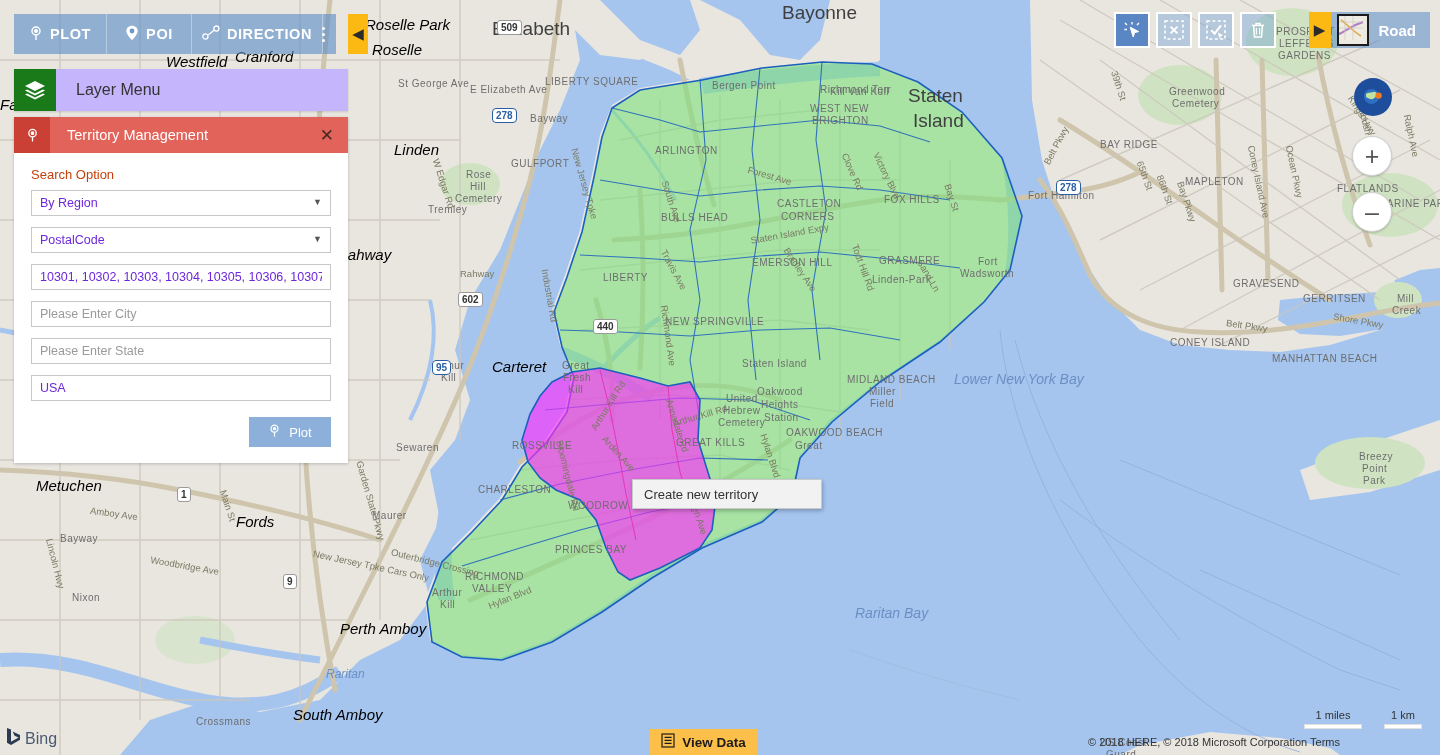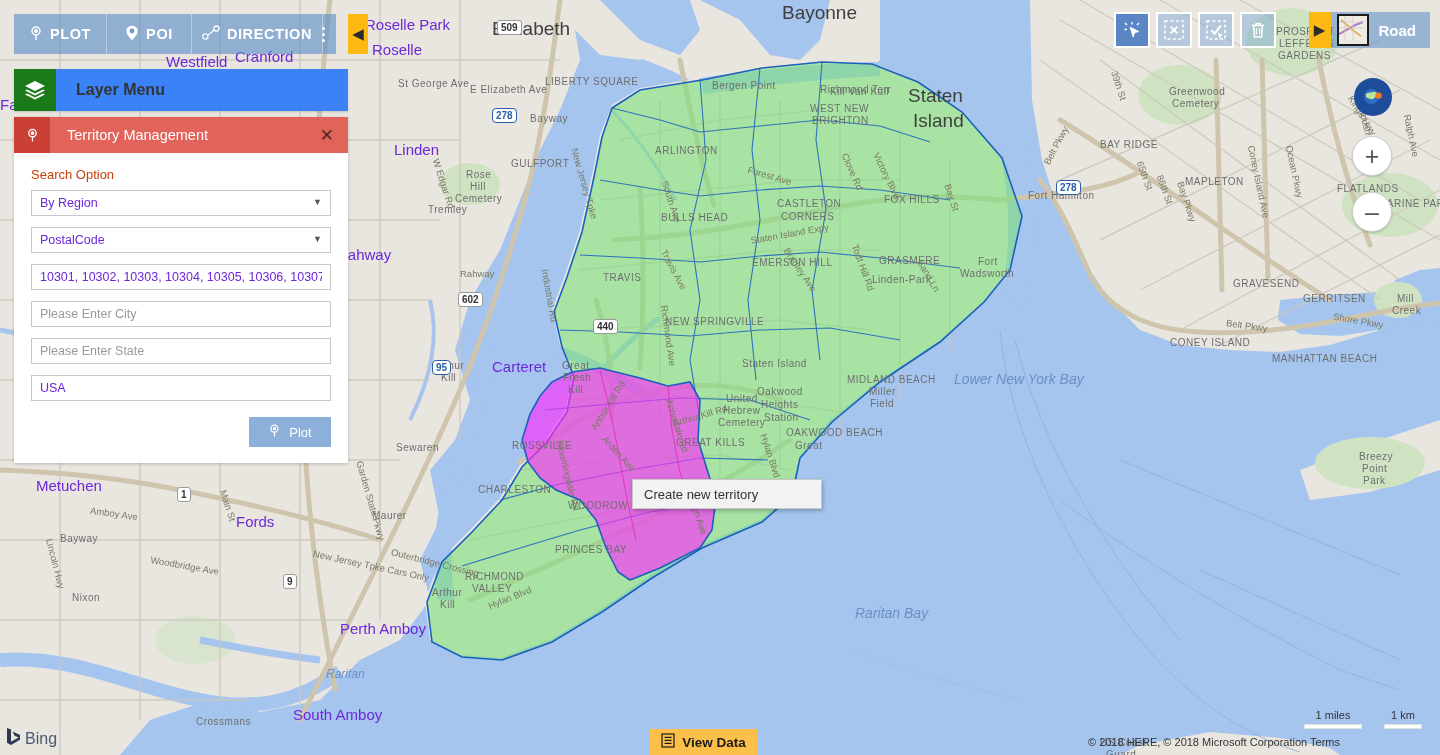--- a/index.html
+++ b/index.html
@@ -21,21 +21,21 @@
   #map-canvas { position:absolute; inset:0; }
   .map-svg { position:absolute; inset:0; width:1440px; height:755px; display:block; }
 
   .maplabel {
     position: absolute;
     font-family: "Liberation Sans", sans-serif;
     color: #5c5c5c;
     white-space: nowrap;
     pointer-events: none;
   }
-  .maplabel.city  { font-size: 15px; color:#6d28d9; }
+  .maplabel.city  { font-size: 15px; color:#000000;font-style:italic; }
   .maplabel.bigcity { font-size: 19px; color:#3f3f3f; }
   .maplabel.hood  { font-size: 10px; color:#6e6e6e; letter-spacing: .5px; }
   .maplabel.water { font-size: 12px; color:#6b8fc4; font-style: italic; }
   .maplabel.bigwater { font-size: 14px; color:#6b8fc4; font-style: italic; }
   .maplabel.road  { font-size: 9.5px; color:#7a7a63; }
 
   .shield {
     position:absolute;
     background:#fff; border:1.5px solid #9a9a9a; border-radius:3px;
     font-size:10px; color:#333; text-align:center;
@@ -73,23 +73,22 @@
   #toolbar-collapse {
     position:absolute; left:348px; top:14px;
     width:20px; height:40px; background:#fcb813;
     display:flex; align-items:center; justify-content:center;
     color:#2b2b2b; font-size:15px; cursor:pointer; z-index:40;
   }
 
   
   #layer-menu {
     position:absolute; left:14px; top:69px; width:334px; height:42px;
-    background:#3b82f6; display:flex; align-items:center; z-index:45;
+    background:#c4b5fd; display:flex; align-items:center; z-index:45;
     box-shadow:0 1px 2px rgba(0,0,0,.15);
-    font-weight:bold;
   }
   #layer-menu .icon-box {
     width:42px; height:42px; background:#1a7a1a;
     display:flex; align-items:center; justify-content:center;
   }
   #layer-menu .lm-label { margin-left:20px; font-size:16px; color:#333; }
 
   #territory-panel {
     position:absolute; left:14px; top:117px; width:334px;
     background:#fff; z-index:45;
@@ -419,21 +418,21 @@
         <div class="maplabel hood" style="left: 810px; top: 103px;">WEST NEW</div>
         <div class="maplabel hood" style="left: 812px; top: 115px;">BRIGHTON</div>
         <div class="maplabel hood" style="left: 820px; top: 84px;">Richmond Terr</div>
         <div class="maplabel hood" style="left: 830px; top: 86px;">Kill Van Kull</div>
         <div class="maplabel hood" style="left: 777px; top: 198px;">CASTLETON</div>
         <div class="maplabel hood" style="left: 781px; top: 211px;">CORNERS</div>
         <div class="maplabel hood" style="left: 884px; top: 194px;">FOX HILLS</div>
         <div class="maplabel hood" style="left: 661px; top: 212px;">BULLS HEAD</div>
         <div class="maplabel hood" style="left: 752px; top: 257px;">EMERSON HILL</div>
         <div class="maplabel hood" style="left: 879px; top: 255px;">GRASMERE</div>
-        <div class="maplabel hood" style="left: 603px; top: 272px;">TRAVIS</div>
+        <div class="maplabel hood" style="left: 603px; top: 272px;">LIBERTY</div>
         <div class="maplabel hood" style="left: 665px; top: 316px;">NEW SPRINGVILLE</div>
         <div class="maplabel hood" style="left: 872px; top: 274px;">Linden-Park</div>
         <div class="maplabel hood" style="left: 978px; top: 256px;">Fort</div>
         <div class="maplabel hood" style="left: 960px; top: 268px;">Wadsworth</div>
         <div class="maplabel hood" style="left: 742px; top: 358px;">Staten Island</div>
         <div class="maplabel hood" style="left: 847px; top: 374px;">MIDLAND BEACH</div>
         <div class="maplabel hood" style="left: 869px; top: 386px;">Miller</div>
         <div class="maplabel hood" style="left: 870px; top: 398px;">Field</div>
         <div class="maplabel hood" style="left: 757px; top: 386px;">Oakwood</div>
         <div class="maplabel hood" style="left: 761px; top: 399px;">Heights</div>

